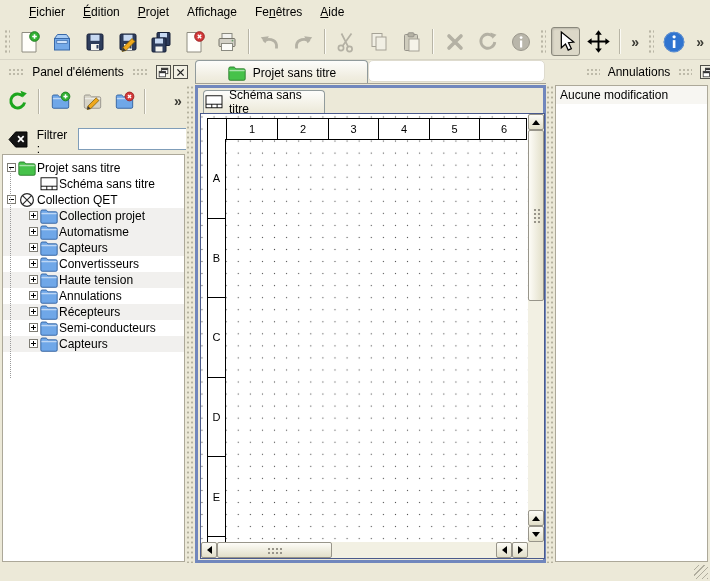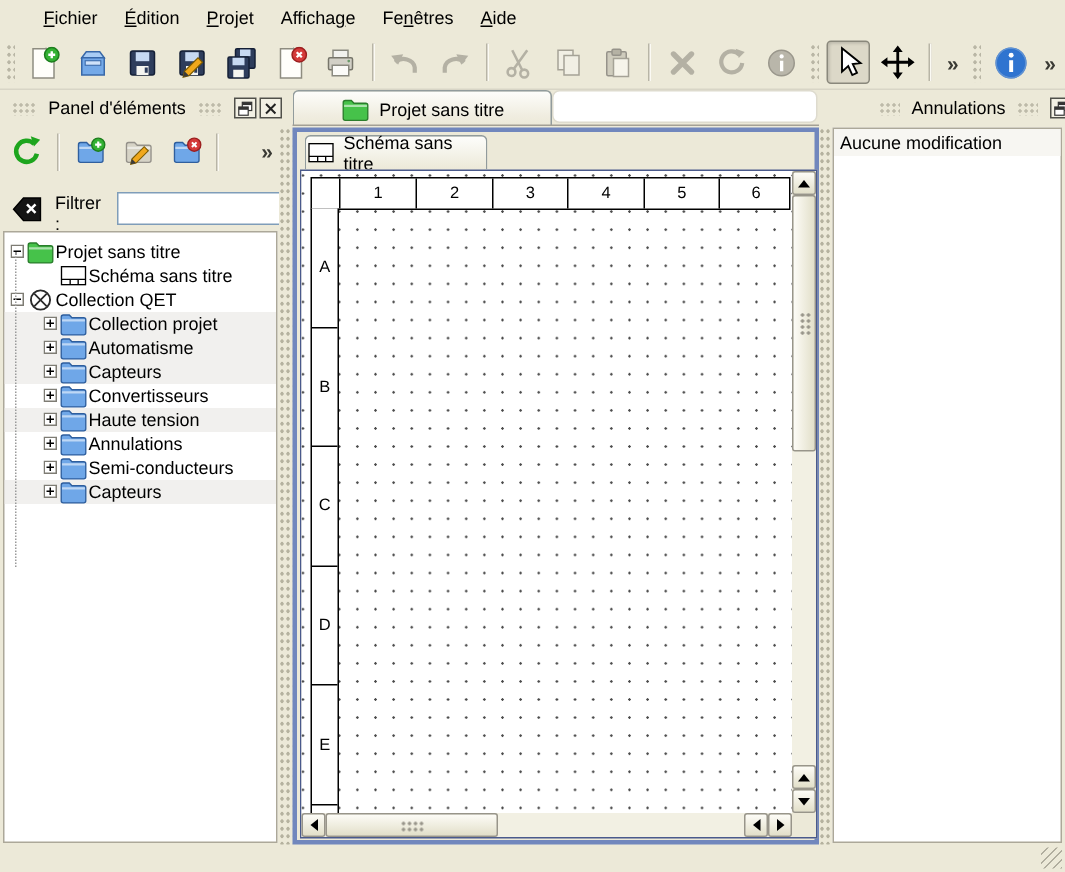--- a/index.html
+++ b/index.html
@@ -465,20 +465,34 @@
             <path d="M2 4.5h5M4.5 2v5" stroke="#000"></path>
           </svg></span>
         <span class="tree-ico">
           <svg width="21" height="20" viewBox="0 0 22 22">
             <path d="M2 6c0-1 .6-1.6 1.5-1.6h4.4l2 2h8.6c1 0 1.5.6 1.5 1.5v9.6c0 1-.5 1.5-1.5 1.5H3.5c-.9 0-1.5-.5-1.5-1.5z" fill="#6fa7e8" stroke="#2f5f9e"></path>
             <path d="M2.6 8.3h16.8" stroke="#ffffff" stroke-opacity=".55" stroke-width="1.6"></path>
           </svg>
         </span>
         <span>Annulations</span>
       </div>
+      <div class="tree-row alt">
+        <span style="display:inline-block;flex:none;width:24px"></span>
+        <span class="tree-spc"><svg width="9" height="9" viewBox="0 0 9 9">
+            <rect x=".5" y=".5" width="8" height="8" fill="#fff" stroke="#7e7c74"></rect>
+            <path d="M2 4.5h5M4.5 2v5" stroke="#000"></path>
+          </svg></span>
+        <span class="tree-ico">
+          <svg width="21" height="20" viewBox="0 0 22 22">
+            <path d="M2 6c0-1 .6-1.6 1.5-1.6h4.4l2 2h8.6c1 0 1.5.6 1.5 1.5v9.6c0 1-.5 1.5-1.5 1.5H3.5c-.9 0-1.5-.5-1.5-1.5z" fill="#6fa7e8" stroke="#2f5f9e"></path>
+            <path d="M2.6 8.3h16.8" stroke="#ffffff" stroke-opacity=".55" stroke-width="1.6"></path>
+          </svg>
+        </span>
+        <span>Récepteurs</span>
+      </div>
       <div class="tree-row">
         <span style="display:inline-block;flex:none;width:24px"></span>
         <span class="tree-spc"><svg width="9" height="9" viewBox="0 0 9 9">
             <rect x=".5" y=".5" width="8" height="8" fill="#fff" stroke="#7e7c74"></rect>
             <path d="M2 4.5h5M4.5 2v5" stroke="#000"></path>
           </svg></span>
         <span class="tree-ico">
           <svg width="21" height="20" viewBox="0 0 22 22">
             <path d="M2 6c0-1 .6-1.6 1.5-1.6h4.4l2 2h8.6c1 0 1.5.6 1.5 1.5v9.6c0 1-.5 1.5-1.5 1.5H3.5c-.9 0-1.5-.5-1.5-1.5z" fill="#6fa7e8" stroke="#2f5f9e"></path>
             <path d="M2.6 8.3h16.8" stroke="#ffffff" stroke-opacity=".55" stroke-width="1.6"></path>

